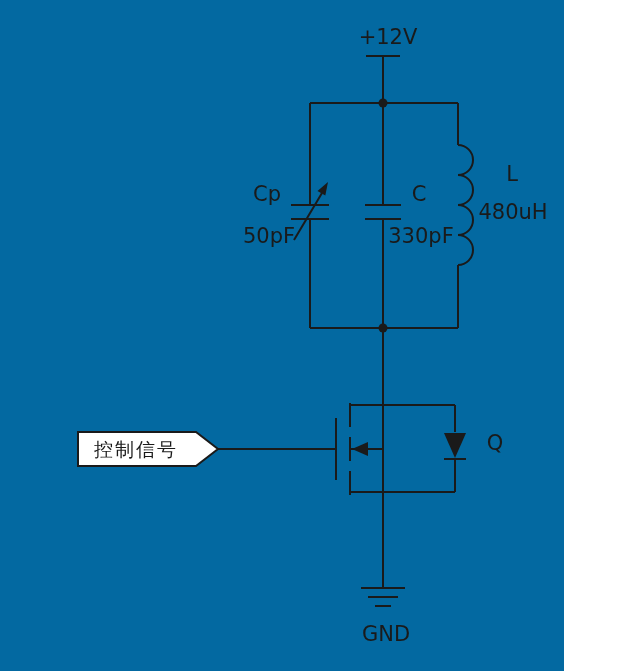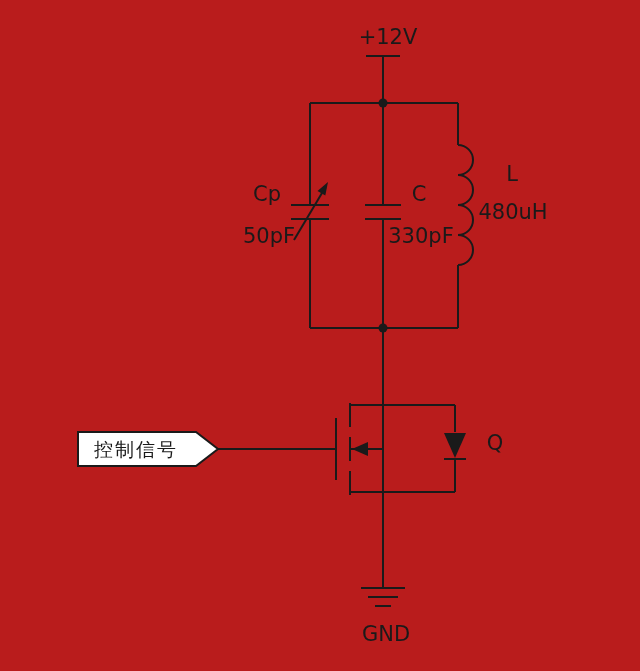--- a/index.html
+++ b/index.html
@@ -2,23 +2,23 @@
 <html><head>
 <meta charset="utf-8">
 <style>
   html, body {
     margin: 0;
     padding: 0;
     background: #ffffff;
   }
   .stage {
     position: relative;
-    width: 640px;
+    width: 564px;
     height: 671px;
-    background: #b91c1c;
+    background: #0369a1;
     font-family: "DejaVu Sans", "Liberation Sans", sans-serif;
     overflow: hidden;
   }
   svg { display: block; }
   .wire {
     stroke: #1a1a1a;
     stroke-width: 2;
     fill: none;
     stroke-linecap: butt;
   }

